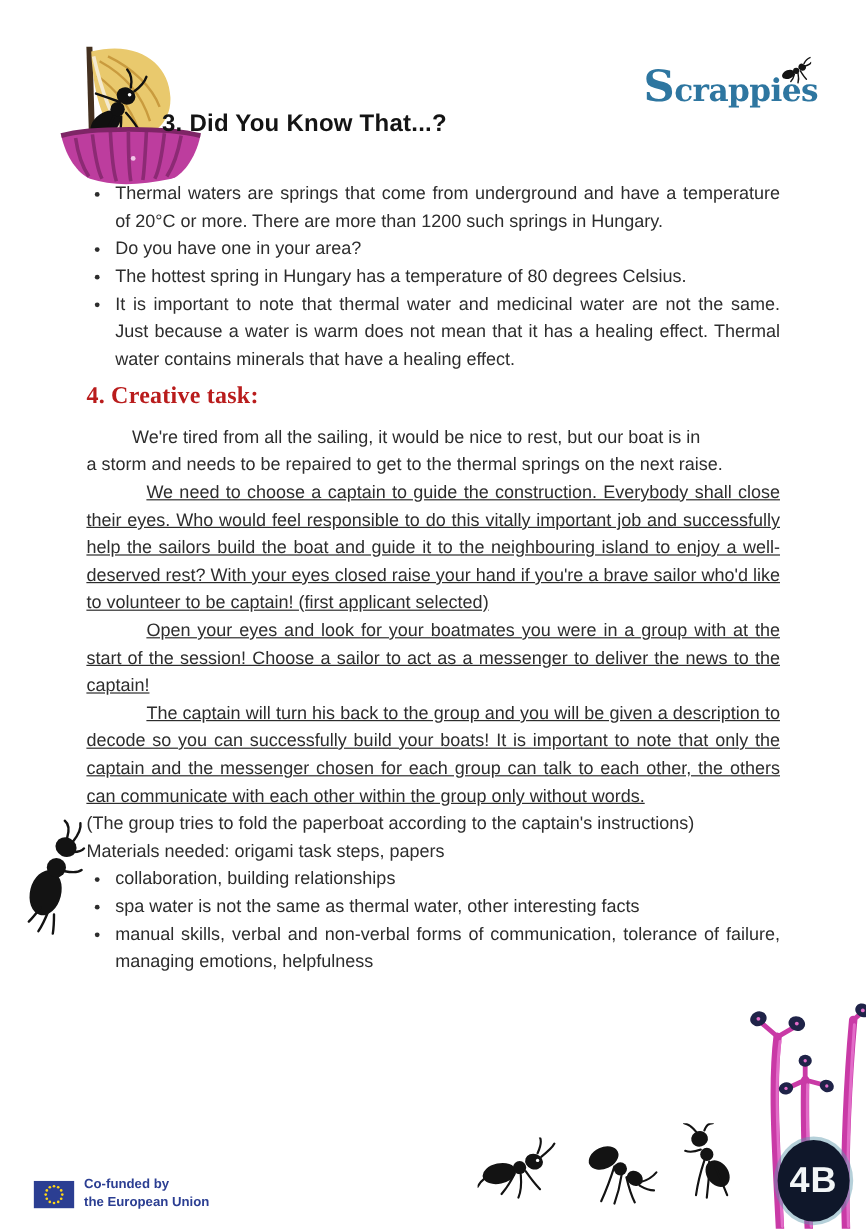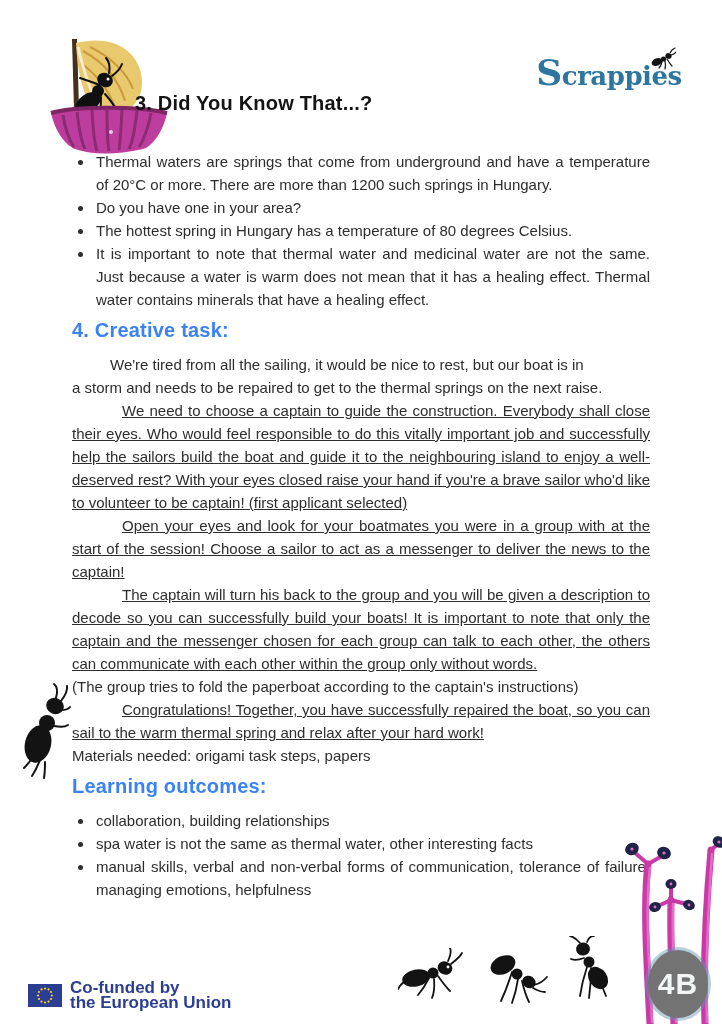--- a/index.html
+++ b/index.html
@@ -30,47 +30,47 @@
     color:#2e76a0; letter-spacing:-0.5px;text-align:center;
   }
   .logo-text::first-letter { font-size:36px; }
   .logo-ant { position:absolute; right:18px; top:-6px; width:26px; height:24px; }
 
   
   .content { position:absolute; top:150px; left:72px; width:578px; font-size:15px; line-height:23px; }
   .content ul { margin:0 0 8px 0; padding-left:22px; }
   .content li { margin:0; padding-left:2px; }
   .content li.justify { text-align:justify; }
-  .h2-title { font-size:20px; font-weight:700; color:#3b82f6; margin:8px 0 11px 0; letter-spacing:.2px; }
+  .h2-title { font-size:20px; font-weight:700; color:#b91c1c; margin:8px 0 11px 0; letter-spacing:.2px;font-family:Liberation Serif, serif; }
   .paras p { margin:0; white-space:pre-line; }
   .paras p.justify { text-align:justify; }
   .paras p.ind1 { text-indent:38px; }
   .paras p.ind2 { text-indent:50px;text-decoration:underline; }
   .lo-list { margin-top:2px; }
 
   
   .standing-ant { position:absolute; left:18px; top:682px; width:54px; height:100px; z-index:2; }
   .flowers { position:absolute; right:0; bottom:0; width:110px; height:190px; z-index:2; }
   .ants-row { position:absolute; left:0; top:0; width:722px; height:1024px; z-index:3; pointer-events:none; }
   .ant-a { position:absolute; left:398px; top:948px; width:68px; height:54px; }
   .ant-b { position:absolute; left:487px; top:948px; width:62px; height:58px; }
   .ant-c { position:absolute; left:566px; top:936px; width:52px; height:72px; }
 
   .badge {
     position:absolute; left:648px; top:950px; width:60px; height:68px;
-    background:#737373; border-radius:50%;
+    background:#0f172a; border-radius:50%;
     box-shadow:0 0 0 3px rgba(90,150,170,.45);
     display:flex; align-items:center; justify-content:center;
     z-index:5;
   }
   .badge span { color:#f2f6f7; font-weight:700; font-size:30px; letter-spacing:1px; }
 
   .eu-footer { position:absolute; left:28px; top:980px; display:flex; align-items:center; gap:8px; z-index:4; }
   .eu-flag { width:34px; height:23px; display:block; }
-  .eu-text { font-size:17px; line-height:15px; font-weight:700; color:#2b3e92; }
+  .eu-text { font-size:11px; line-height:15px; font-weight:700; color:#2b3e92; }
 </style>
 </head>
 <body>
 
 <div class="page">
 
   <svg class="boat-illo" viewBox="0 0 135 118">
     <path d="M27 2 L32 2 L34 72 L29 72 Z" fill="#43301f"></path>
     <path d="M31 6 C70 -4 96 16 97 44 C98 68 78 80 60 78 C44 76 33 48 31 6 Z" fill="#e9c96d"></path>
     <g stroke="#c99b3e" stroke-width="2" fill="none">
@@ -138,25 +138,23 @@
 
     <div class="h2-title">4. Creative task:</div>
 
     <div class="paras">
       <p class="ind1">We're tired from all the sailing, it would be nice to rest, but our boat is in
 a storm and needs to be repaired to get to the thermal springs on the next raise.</p>
       <p class="ind2 justify">We need to choose a captain to guide the construction. Everybody shall close their eyes. Who would feel responsible to do this vitally important job and successfully help the sailors build the boat and guide it to the neighbouring island to enjoy a well-deserved rest? With your eyes closed raise your hand if you're a brave sailor who'd like to volunteer to be captain! (first applicant selected)</p>
       <p class="ind2 justify">Open your eyes and look for your boatmates you were in a group with at the start of the session! Choose a sailor to act as a messenger to deliver the news to the captain!</p>
       <p class="ind2 justify">The captain will turn his back to the group and you will be given a description to decode so you can successfully build your boats! It is important to note that only the captain and the messenger chosen for each group can talk to each other, the others can communicate with each other within the group only without words.</p>
       <p>(The group tries to fold the paperboat according to the captain's instructions)</p>
-      <p class="ind2 justify">Congratulations! Together, you have successfully repaired the boat, so you can sail to the warm thermal spring and relax after your hard work!</p>
       <p>Materials needed: origami task steps, papers</p>
     </div>
 
-    <div class="h2-title">Learning outcomes:</div>
 
     <ul class="lo-list">
       <li>collaboration, building relationships</li>
       <li>spa water is not the same as thermal water, other interesting facts</li>
       <li class="justify">manual skills, verbal and non-verbal forms of communication, tolerance of failure, managing emotions, helpfulness</li>
     </ul>
   </div>
 
   <svg class="standing-ant" viewBox="0 0 54 100">
     <g fill="#131313">

